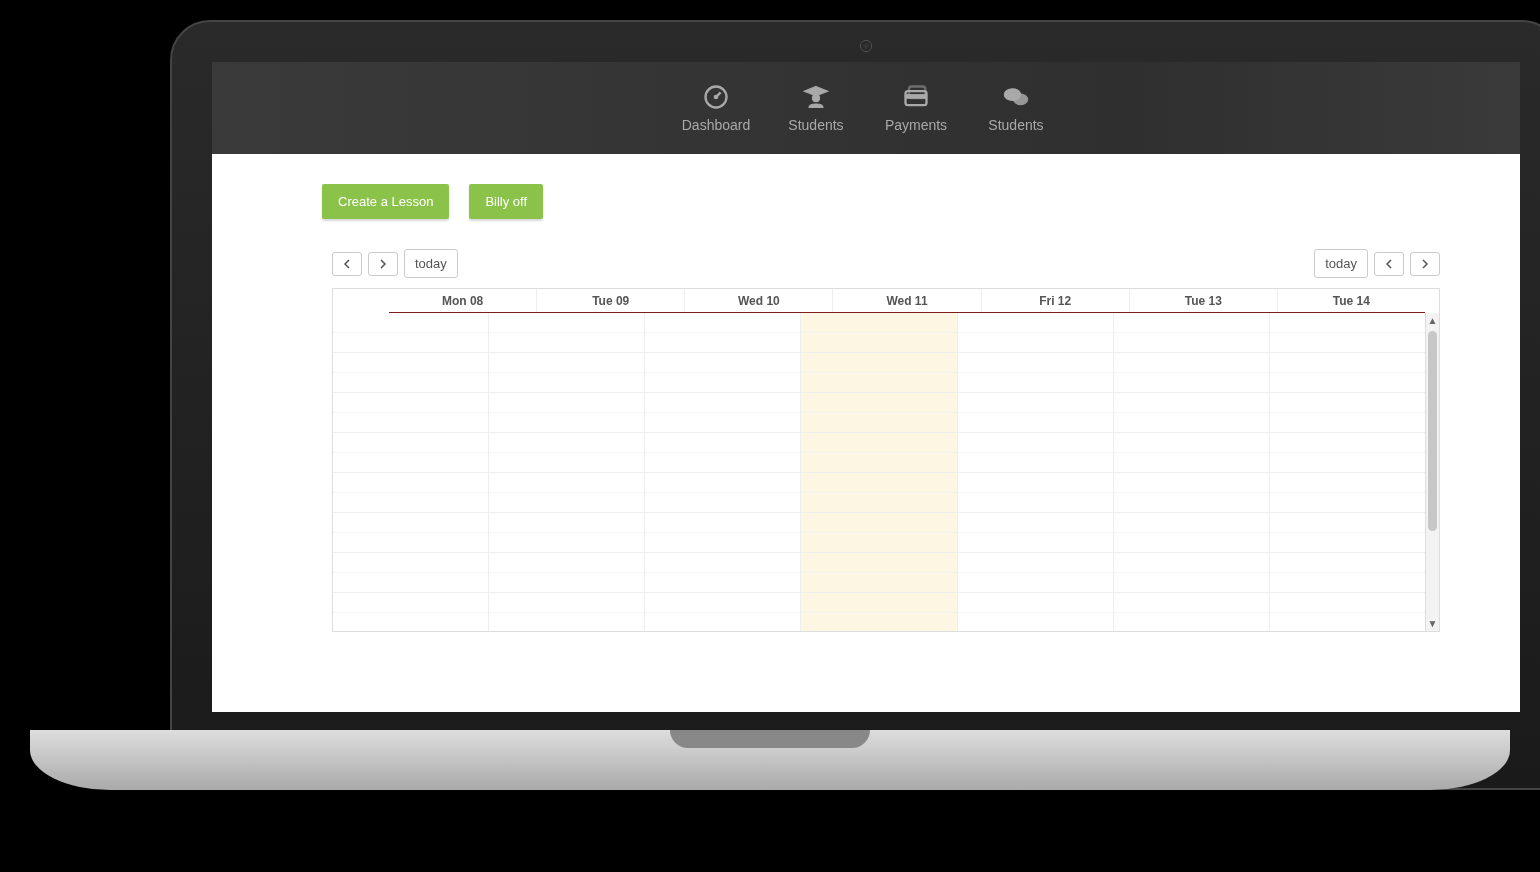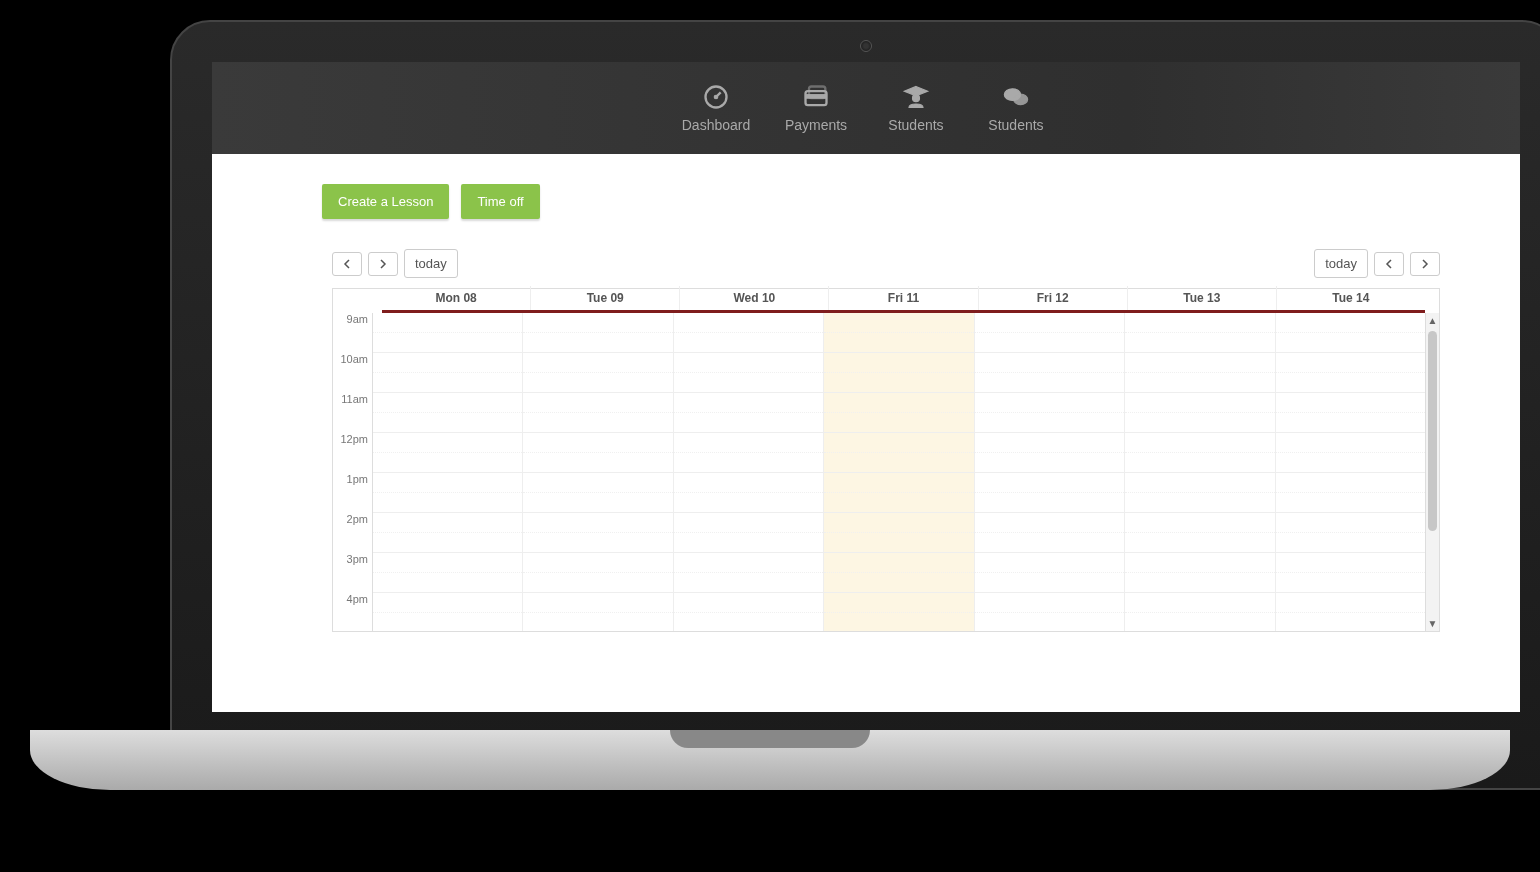--- a/index.html
+++ b/index.html
@@ -68,21 +68,21 @@
     gap:6px;
     cursor:pointer;
     font-size:14px;
   }
   .nav-item.active { color:#fff; font-weight:600; }
   .nav-icon { width:28px; height:28px; display:flex; align-items:center; justify-content:center; }
   .nav-icon svg { width:28px; height:28px; fill:currentColor; stroke:currentColor; }
 
   
   .content { padding: 30px 60px 0 100px; }
-  .action-bar { display:flex; gap:12px; margin-bottom:30px; margin-left:10px;}
+  .action-bar { display:flex; gap:20px; margin-bottom:30px; margin-left:10px;}
   .btn-green {
     background:#8bc34a; color:#fff; border:none;
     padding:10px 16px; font-size:13px; border-radius:2px;
     cursor:pointer; box-shadow:0 2px 2px rgba(0,0,0,.15);
   }
 
   .cal-header {
     display:flex; align-items:center; justify-content:space-between;
     margin:0 20px 10px 20px;
     gap:8px;
@@ -99,24 +99,23 @@
   .calendar {
     margin:0 20px;
     border:1px solid #ddd;
     position:relative;
     display:flex;
   }
   .time-col { width:40px; border-right:1px solid #ddd;}
   .day-col { flex:1; border-right:1px solid #eee; position:relative;}
   .day-col:last-child { border-right:none;}
   .cal-head-row {
-    position:absolute; top:0; left:49px; right:14px; height:24px;
-    display:flex; border-bottom:3px solid #7f1d1d;
+    position:absolute; top:0; left:56px; right:14px; height:24px;
+    display:flex; border-bottom:1px solid #7f1d1d;
     background:#fff;
-    align-items:flex-end;
   }
   .cal-head-cell {
     flex:1; text-align:center; font-size:12px; font-weight:600; color:#555;
     line-height:24px; border-right:1px solid #eee;
   }
   .cal-head-cell:last-child{border-right:none;}
   .time-label {
     height:40px; font-size:11px; color:#777; text-align:right; padding-right:4px;
     line-height:12px;
   }
@@ -163,52 +162,52 @@
               <circle cx="12" cy="12" r="9" fill="none" stroke="currentColor" stroke-width="2"></circle>
               <path d="M12 12 L16 8" stroke="currentColor" stroke-width="2"></path>
               <circle cx="12" cy="12" r="1.5" fill="currentColor"></circle>
             </svg>
           </div>
           <span>Dashboard</span>
         </div>
         <div class="nav-item">
           <div class="nav-icon">
             <svg viewBox="0 0 24 24">
+              <path d="M12 3 L22 7 L12 11 L2 7 Z" fill="currentColor"></path>
+              <circle cx="12" cy="13" r="3" fill="currentColor"></circle>
+              <path d="M6 21 C6 17 18 17 18 21 Z" fill="currentColor"></path>
+            </svg>
+          </div>
+          <span>Students</span>
+        </div>
+        <div class="nav-item">
+          <div class="nav-icon">
+            <svg viewBox="0 0 24 24">
               <rect x="3" y="7" width="18" height="12" rx="2" fill="none" stroke="currentColor" stroke-width="2"></rect>
               <rect x="3" y="10" width="18" height="3" fill="currentColor"></rect>
               <rect x="6" y="3" width="14" height="10" rx="2" fill="none" stroke="currentColor" stroke-width="2" opacity=".5"></rect>
             </svg>
           </div>
           <span>Payments</span>
-        </div>
-        <div class="nav-item">
-          <div class="nav-icon">
-            <svg viewBox="0 0 24 24">
-              <path d="M12 3 L22 7 L12 11 L2 7 Z" fill="currentColor"></path>
-              <circle cx="12" cy="13" r="3" fill="currentColor"></circle>
-              <path d="M6 21 C6 17 18 17 18 21 Z" fill="currentColor"></path>
-            </svg>
-          </div>
-          <span>Students</span>
         </div>
         <div class="nav-item">
           <div class="nav-icon">
             <svg viewBox="0 0 24 24">
               <ellipse cx="9" cy="10" rx="7" ry="5" fill="currentColor"></ellipse>
               <ellipse cx="16" cy="14" rx="6" ry="4.5" fill="currentColor" opacity=".85"></ellipse>
             </svg>
           </div>
           <span>Students</span>
         </div>
       </div>
 
     <div class="content">
       <div class="action-bar">
         <button class="btn-green">Create a Lesson</button>
-        <button class="btn-green">Time off</button>
+        <button class="btn-green">Billy off</button>
       </div>
 
       <div class="cal-header">
         <div class="cal-nav">
           <button class="btn-plain chev">
             <svg width="10" height="10" viewBox="0 0 10 10">
                 <path d="M7 1 L3 5 L7 9" fill="none" stroke="#555" stroke-width="1.5"></path>
               </svg>
           </button>
           <button class="btn-plain chev">
@@ -231,36 +230,26 @@
               </svg>
           </button>
         </div>
       </div>
 
       <div class="calendar" id="calendar">
         <div class="cal-head-row" id="cal-head-row">
             <div class="cal-head-cell">Mon 08</div>
             <div class="cal-head-cell">Tue 09</div>
             <div class="cal-head-cell">Wed 10</div>
-            <div class="cal-head-cell">Fri 11</div>
+            <div class="cal-head-cell">Wed 11</div>
             <div class="cal-head-cell">Fri 12</div>
             <div class="cal-head-cell">Tue 13</div>
             <div class="cal-head-cell">Tue 14</div>
           </div>
         <div class="cal-body">
-          <div class="time-col" id="time-col">
-              <div class="time-label">9am</div>
-              <div class="time-label">10am</div>
-              <div class="time-label">11am</div>
-              <div class="time-label">12pm</div>
-              <div class="time-label">1pm</div>
-              <div class="time-label">2pm</div>
-              <div class="time-label">3pm</div>
-              <div class="time-label">4pm</div>
-            </div>
           <div class="cal-body-inner" id="day-cols">
               <div class="day-col">
                 <div class="hour-row">
                   <div class="half"></div>
                 </div>
                 <div class="hour-row">
                   <div class="half"></div>
                 </div>
                 <div class="hour-row">
                   <div class="half"></div>

